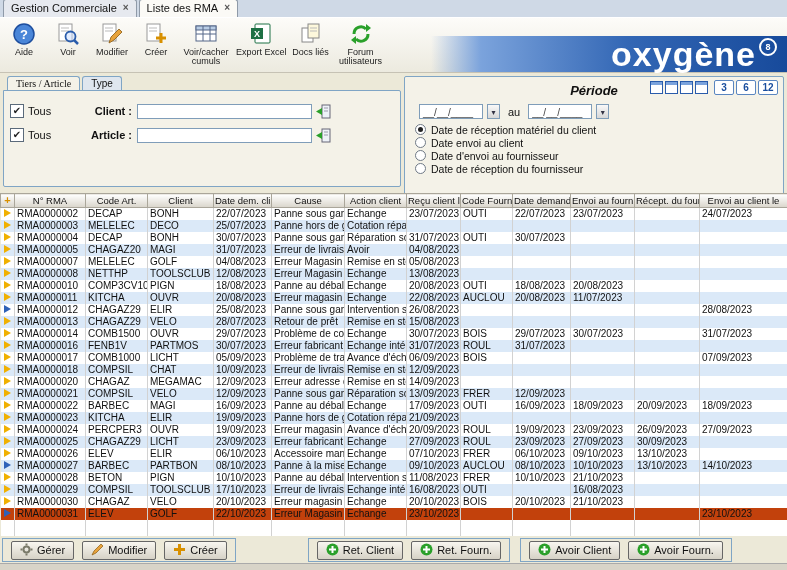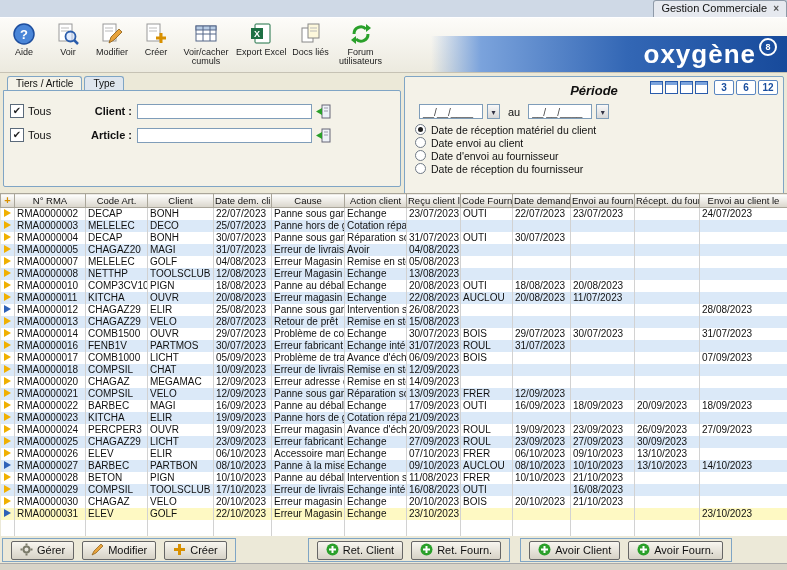--- a/index.html
+++ b/index.html
@@ -1,38 +1,38 @@
 <!DOCTYPE html>
 <html><head>
 <meta charset="utf-8">
 <style>
   html,body{margin:0;padding:0;}
   body{
     width:787px;height:570px;position:relative;overflow:hidden;
     background:#ece9d8;font-family:"Liberation Sans","DejaVu Sans",sans-serif;font-size:11px;color:#111;
   }
   
-  .tabbar{height:18px;background:#cfd9e6;display:flex;align-items:flex-end;padding-left:3px;gap:2px;border-bottom:1px solid #fff;box-sizing:border-box;flex-direction:column;}
+  .tabbar{height:18px;background:#cfd9e6;display:flex;align-items:flex-end;padding-left:3px;gap:2px;border-bottom:1px solid #fff;box-sizing:border-box;}
   .tab{background:#e6e9ef;border:1px solid #8f9aa8;border-bottom:none;border-radius:3px 3px 0 0;padding:1px 7px 2px;display:flex;gap:6px;align-items:center;font-size:11px;height:14px;line-height:13px;}
   .tab.active{background:#fbfaf6;}
   .tab-close{color:#555;font-weight:bold;font-size:10px;line-height:10px;}
   
   .toolbar{height:55px;background:linear-gradient(#fdfcf9,#ecead f0);background:linear-gradient(#fdfcf9,#eceadf);display:flex;align-items:flex-start;padding:2px 0 0 2px;position:relative;border-bottom:1px solid #c6c2b4;box-sizing:border-box;}
   .tool{min-width:40px;max-width:52px;text-align:center;font-size:9px;line-height:9px;color:#222;padding:2px 2px 0;}
   .ticon{width:26px;height:24px;margin:0 auto 2px;display:flex;align-items:center;justify-content:center;}
   .logoband{position:absolute;right:0;top:18px;height:36px;width:356px;
     background:linear-gradient(90deg,rgba(120,160,215,0) 0%,#7ba3dc 14%,#3367b5 55%,#174a9b 100%);
     display:flex;align-items:center;justify-content:flex-end;padding-right:10px;box-sizing:border-box;}
-  .logotext{color:#fff;font-weight:bold;font-size:26px;letter-spacing:1px;line-height:30px;}
+  .logotext{color:#fff;font-weight:bold;font-size:34px;letter-spacing:1px;line-height:30px;}
   .logobadge{display:inline-block;width:14px;height:14px;border:2px solid #fff;border-radius:50%;color:#fff;font-size:9px;font-weight:bold;text-align:center;line-height:14px;margin:-14px 0 0 3px;vertical-align:top;}
   
   .fwrap{position:absolute;top:76px;left:3px;width:398px;height:112px;}
   .ftabs{height:15px;display:flex;gap:2px;padding-left:4px;}
   .ftab{border:1px solid #7fa5c5;border-bottom:none;border-radius:3px 3px 0 0;background:#dfe6ee;padding:1px 8px 0;font-size:10px;height:14px;box-sizing:border-box;}
-  .ftab.active{background:#f4f2e8;position:relative;z-index:2;}
+  .ftab.active{background:#f4f2e8;position:relative;z-index:2;font-family:Liberation Serif, serif;}
   .fbox{border:1px solid #7fa5c5;background:#f4f2e8;height:97px;margin-top:-1px;border-radius:0 2px 2px 2px;box-sizing:border-box;padding-top:8px;}
   .frow{display:flex;align-items:center;height:24px;padding:0 6px;}
   .chk{width:12px;height:12px;border:1px solid #5a6a7a;background:#fff;display:inline-flex;align-items:center;justify-content:center;font-size:10px;line-height:10px;color:#222;margin-right:4px;}
   .chklabel{width:38px;}
   .flabel{font-weight:bold;width:66px;text-align:right;margin-right:5px;}
   .flabel-wide{font-weight:bold;width:132px;text-align:right;margin-right:5px;}
   .finput{width:175px;height:15px;border:1px solid #7f9db9;background:#fff;font-size:10px;padding:0 2px;box-sizing:border-box;font-family:inherit;}
   .lookup{margin-left:3px;display:inline-flex;}
   
   .pwrap{position:absolute;top:76px;left:404px;width:380px;height:136px;border:1px solid #7fa5c5;background:#f4f2e8;border-radius:2px;box-sizing:border-box;}
@@ -48,21 +48,21 @@
   .radio{width:9px;height:9px;border:1px solid #707a86;border-radius:50%;background:#fff;margin-right:5px;position:relative;display:inline-block;}
   .radio.sel::after{content:"";position:absolute;left:2px;top:2px;width:5px;height:5px;border-radius:50%;background:#222;}
   .radio-label{font-size:10.5px;}
   
   .rma-wrap{position:absolute;top:193px;left:0;width:787px;}
   table{border-collapse:collapse;table-layout:fixed;width:787px;font-size:10px;}
   th{height:13px;background:linear-gradient(#ffffff,#d9d5cb);border:1px solid #aaa69a;font-weight:normal;overflow:hidden;white-space:nowrap;padding:0 1px;text-align:center;font-size:9.5px;}
   td{height:12px;line-height:12px;border-right:1px solid #d2d2d2;overflow:hidden;white-space:nowrap;padding:0 2px;}
   tr.row-a{background:#ffffff;margin-top:40px;}
   tr.row-b{background:#dbe9f8;}
-  tr.selected{background:#fef9c3;}
+  tr.selected{background:#c2410c;}
   td.flagcol,th.flagcol{padding:0 1px;text-align:center;}
   .flag{display:inline-block;width:0;height:0;border-top:4px solid transparent;border-bottom:4px solid transparent;border-left:7px solid #f0b000;}
   .flag.blue{border-left-color:#2f62b8;}
   .hplus{color:#d89000;font-weight:bold;font-size:11px;line-height:11px;}
   tr.filler td{height:16px;background:#fff;}
   
   .footer{position:absolute;top:537px;left:0;right:0;height:26px;display:flex;align-items:center;}
   .bgroup{display:flex;gap:8px;align-items:center;border:1px solid #7fa5c5;border-radius:0;padding:2px 8px;height:24px;box-sizing:border-box;}
   .g1{margin-left:2px;}
   .g2{margin-left:72px;}

